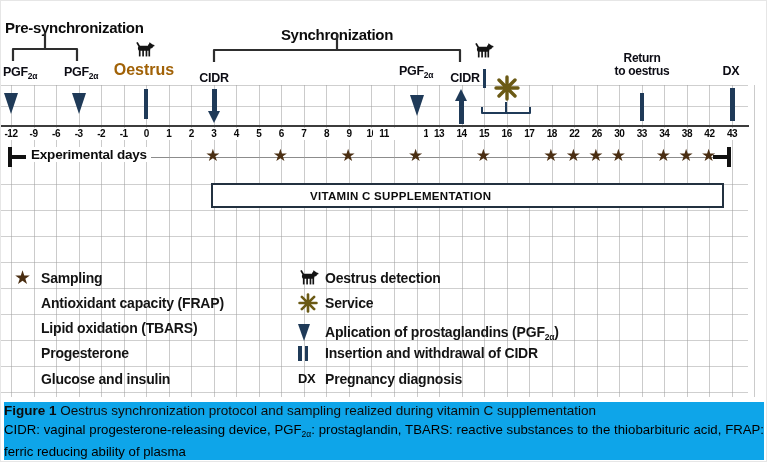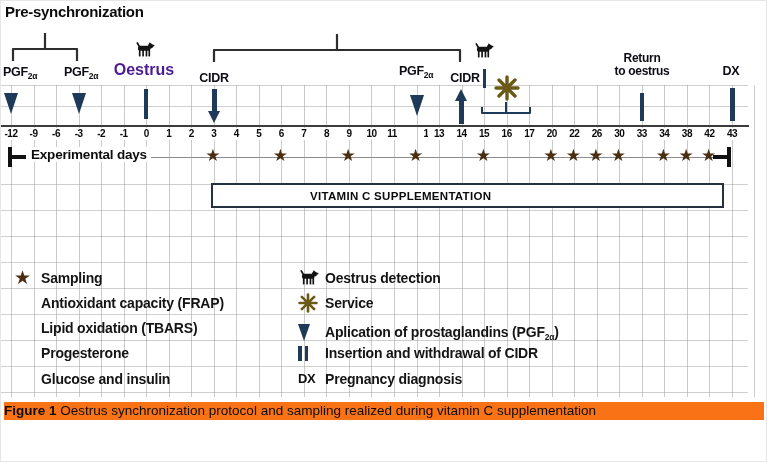--- a/index.html
+++ b/index.html
@@ -14,24 +14,24 @@
   .dlab{position:absolute;top:127px;width:22px;text-align:center;font-weight:bold;font-size:10px;
         letter-spacing:-0.5px;color:#0a0a0a;background:#fff;z-index:2;line-height:12px;}
   
   .exp-line{position:absolute;top:156px;left:150px;width:578px;height:1px;background:#8c8c8c;z-index:1;}
   .cap-bar{position:absolute;width:4px;height:20px;background:#111;z-index:3;}
   .cap-arm{position:absolute;width:14px;height:4px;background:#111;z-index:3;}
   .exp-label{position:absolute;left:30px;top:146px;font-weight:bold;font-size:13.5px;background:#fff;
              z-index:2;padding-right:4px;letter-spacing:-0.2px;}
   .tstar{position:absolute;top:146px;font-size:17px;line-height:17px;color:var(--star);z-index:3;}
   
-  .big-title{position:absolute;font-weight:bold;font-size:15px;letter-spacing:-0.3px;z-index:3;}
+  .big-title{position:absolute;font-weight:bold;font-size:15px;letter-spacing:-0.3px;z-index:3;margin-top:16px;}
   .marker-lbl{position:absolute;font-weight:bold;font-size:12.5px;text-align:center;z-index:3;
               letter-spacing:-0.3px;color:#0c0c14;white-space:nowrap;}
-  .oestrus-lbl{position:absolute;font-weight:600;font-size:16px;text-align:center;z-index:3;color:#4c1d95;}
+  .oestrus-lbl{position:absolute;font-weight:600;font-size:16px;text-align:center;z-index:3;color:#a16207;}
   .two-line{font-size:12px;line-height:13px;}
   .ssub{font-size:8.5px;vertical-align:-3px;}
   
   .vbar{position:absolute;background:var(--navy);z-index:3;}
   .tri-down{position:absolute;width:0;height:0;border-left:7px solid transparent;
             border-right:7px solid transparent;border-top:21px solid var(--navy);z-index:3;}
   .ahead-down{position:absolute;width:0;height:0;border-left:6.5px solid transparent;
               border-right:6.5px solid transparent;border-top:12px solid var(--navy);z-index:3;}
   .ahead-up{position:absolute;width:0;height:0;border-left:6.5px solid transparent;
             border-right:6.5px solid transparent;border-bottom:12px solid var(--navy);z-index:3;}
@@ -43,31 +43,32 @@
   .vbox span{font-weight:bold;font-size:11.5px;letter-spacing:.3px;margin-left:97px;}
   
   .lrow{position:absolute;display:flex;align-items:center;z-index:3;height:21px;}
   .lic{display:inline-flex;width:27px;align-items:center;justify-content:flex-start;line-height:0;}
   .llab{font-weight:bold;font-size:14px;letter-spacing:-0.2px;color:#141414;white-space:nowrap;}
   .ltri{display:inline-block;width:0;height:0;border-left:6px solid transparent;
         border-right:6px solid transparent;border-top:17px solid var(--navy);}
   .lbar{display:inline-block;width:3.5px;height:15px;background:var(--navy);margin-right:3px;}
   .ldx{font-weight:bold;font-size:13px;letter-spacing:-0.5px;line-height:14px;color:#111;}
   
-  .caption{position:absolute;left:3px;top:401px;width:760px;z-index:3;background:#f97316;}
+  .caption{position:absolute;left:3px;top:401px;width:760px;z-index:3;background:#0ea5e9;}
   .cap-title{font-size:13.5px;line-height:18px;}
   .cap-abbr{font-size:13.2px;line-height:17px;text-align:justify;margin-top:1px;color:#000;}
 </style>
 </head>
 <body>
 
 <div class="page">
   <div id="fig">
 
     <div class="big-title" style="left:4px;top:2px;">Pre-synchronization</div>
+    <div class="big-title" style="left:246px;top:9px;width:180px;text-align:center;">Synchronization</div>
 
     <svg class="bracket" style="left:6px;top:30px;" width="76" height="32" viewBox="0 0 76 32">
       <path d="M6,30 L6,18 L70,18 L70,30 M38,18 L38,2" fill="none" stroke="#2e2e2e" stroke-width="2.2" stroke-linejoin="round"></path>
     </svg>
     <svg class="bracket" style="left:209px;top:31px;" width="256" height="32" viewBox="0 0 256 32">
       <path d="M4,30 L4,18 L250,18 L250,30 M127,18 L127,2" fill="none" stroke="#2e2e2e" stroke-width="2.2" stroke-linejoin="round"></path>
     </svg>
 
     <div class="marker-lbl" style="left:2px;top:64px;">
       <span>PGF</span><span class="ssub">2α</span>
@@ -150,20 +151,23 @@
     <div class="cap-arm" style="left:712px;top:154px;"></div>
 
     <div class="vbox">
       <span>VITAMIN C SUPPLEMENTATION</span>
     </div>
 
     <div class="caption">
       <div class="cap-title">
         <b>Figure 1</b>
         <span>Oestrus synchronization protocol and sampling realized during vitamin C supplementation</span>
+      </div>
+      <div class="cap-abbr">
+        <span>CIDR: vaginal progesterone-releasing device, PGF</span><sub class="ssub">2α</sub><span>: prostaglandin, TBARS: reactive substances to the thiobarbituric acid, FRAP: ferric reducing ability of plasma</span>
       </div>
     </div>
   <div class="gcol" style="left: 10px;"></div>
       <div class="gcol" style="left: 32.53px;"></div>
       <div class="gcol" style="left: 55.06px;"></div>
       <div class="gcol" style="left: 77.59px;"></div>
       <div class="gcol" style="left: 100.12px;"></div>
       <div class="gcol" style="left: 122.65px;"></div>
       <div class="gcol" style="left: 145.18px;"></div>
       <div class="gcol" style="left: 167.71px;"></div>
@@ -214,28 +218,28 @@
       <div class="dlab" style="left: 156.71px;">1</div>
       <div class="dlab" style="left: 179.24px;">2</div>
       <div class="dlab" style="left: 201.77px;">3</div>
       <div class="dlab" style="left: 224.3px;">4</div>
       <div class="dlab" style="left: 246.83px;">5</div>
       <div class="dlab" style="left: 269.36px;">6</div>
       <div class="dlab" style="left: 291.89px;">7</div>
       <div class="dlab" style="left: 314.42px;">8</div>
       <div class="dlab" style="left: 336.95px;">9</div>
       <div class="dlab" style="left: 359.48px;">10</div>
-      <div class="dlab" style="left: 380px;">11</div>
+      <div class="dlab" style="left: 372px;">11</div>
       <div class="dlab" style="left: 404.54px; margin-left: 12px;">12</div>
       <div class="dlab" style="left: 427.07px;">13</div>
       <div class="dlab" style="left: 449.6px;">14</div>
       <div class="dlab" style="left: 472.13px;">15</div>
       <div class="dlab" style="left: 494.66px;">16</div>
       <div class="dlab" style="left: 517.19px;">17</div>
-      <div class="dlab" style="left: 539.72px;">20</div>
+      <div class="dlab" style="left: 539.72px;">18</div>
       <div class="dlab" style="left: 562.25px;">22</div>
       <div class="dlab" style="left: 584.78px;">26</div>
       <div class="dlab" style="left: 607.31px;">30</div>
       <div class="dlab" style="left: 629.84px;">33</div>
       <div class="dlab" style="left: 652.37px;">34</div>
       <div class="dlab" style="left: 674.9px;">38</div>
       <div class="dlab" style="left: 697.43px;">42</div>
       <div class="dlab" style="left: 719.96px;">43</div>
       <div class="tstar" style="left: 204.27px;">★</div>
       <div class="tstar" style="left: 271.86px;">★</div>

